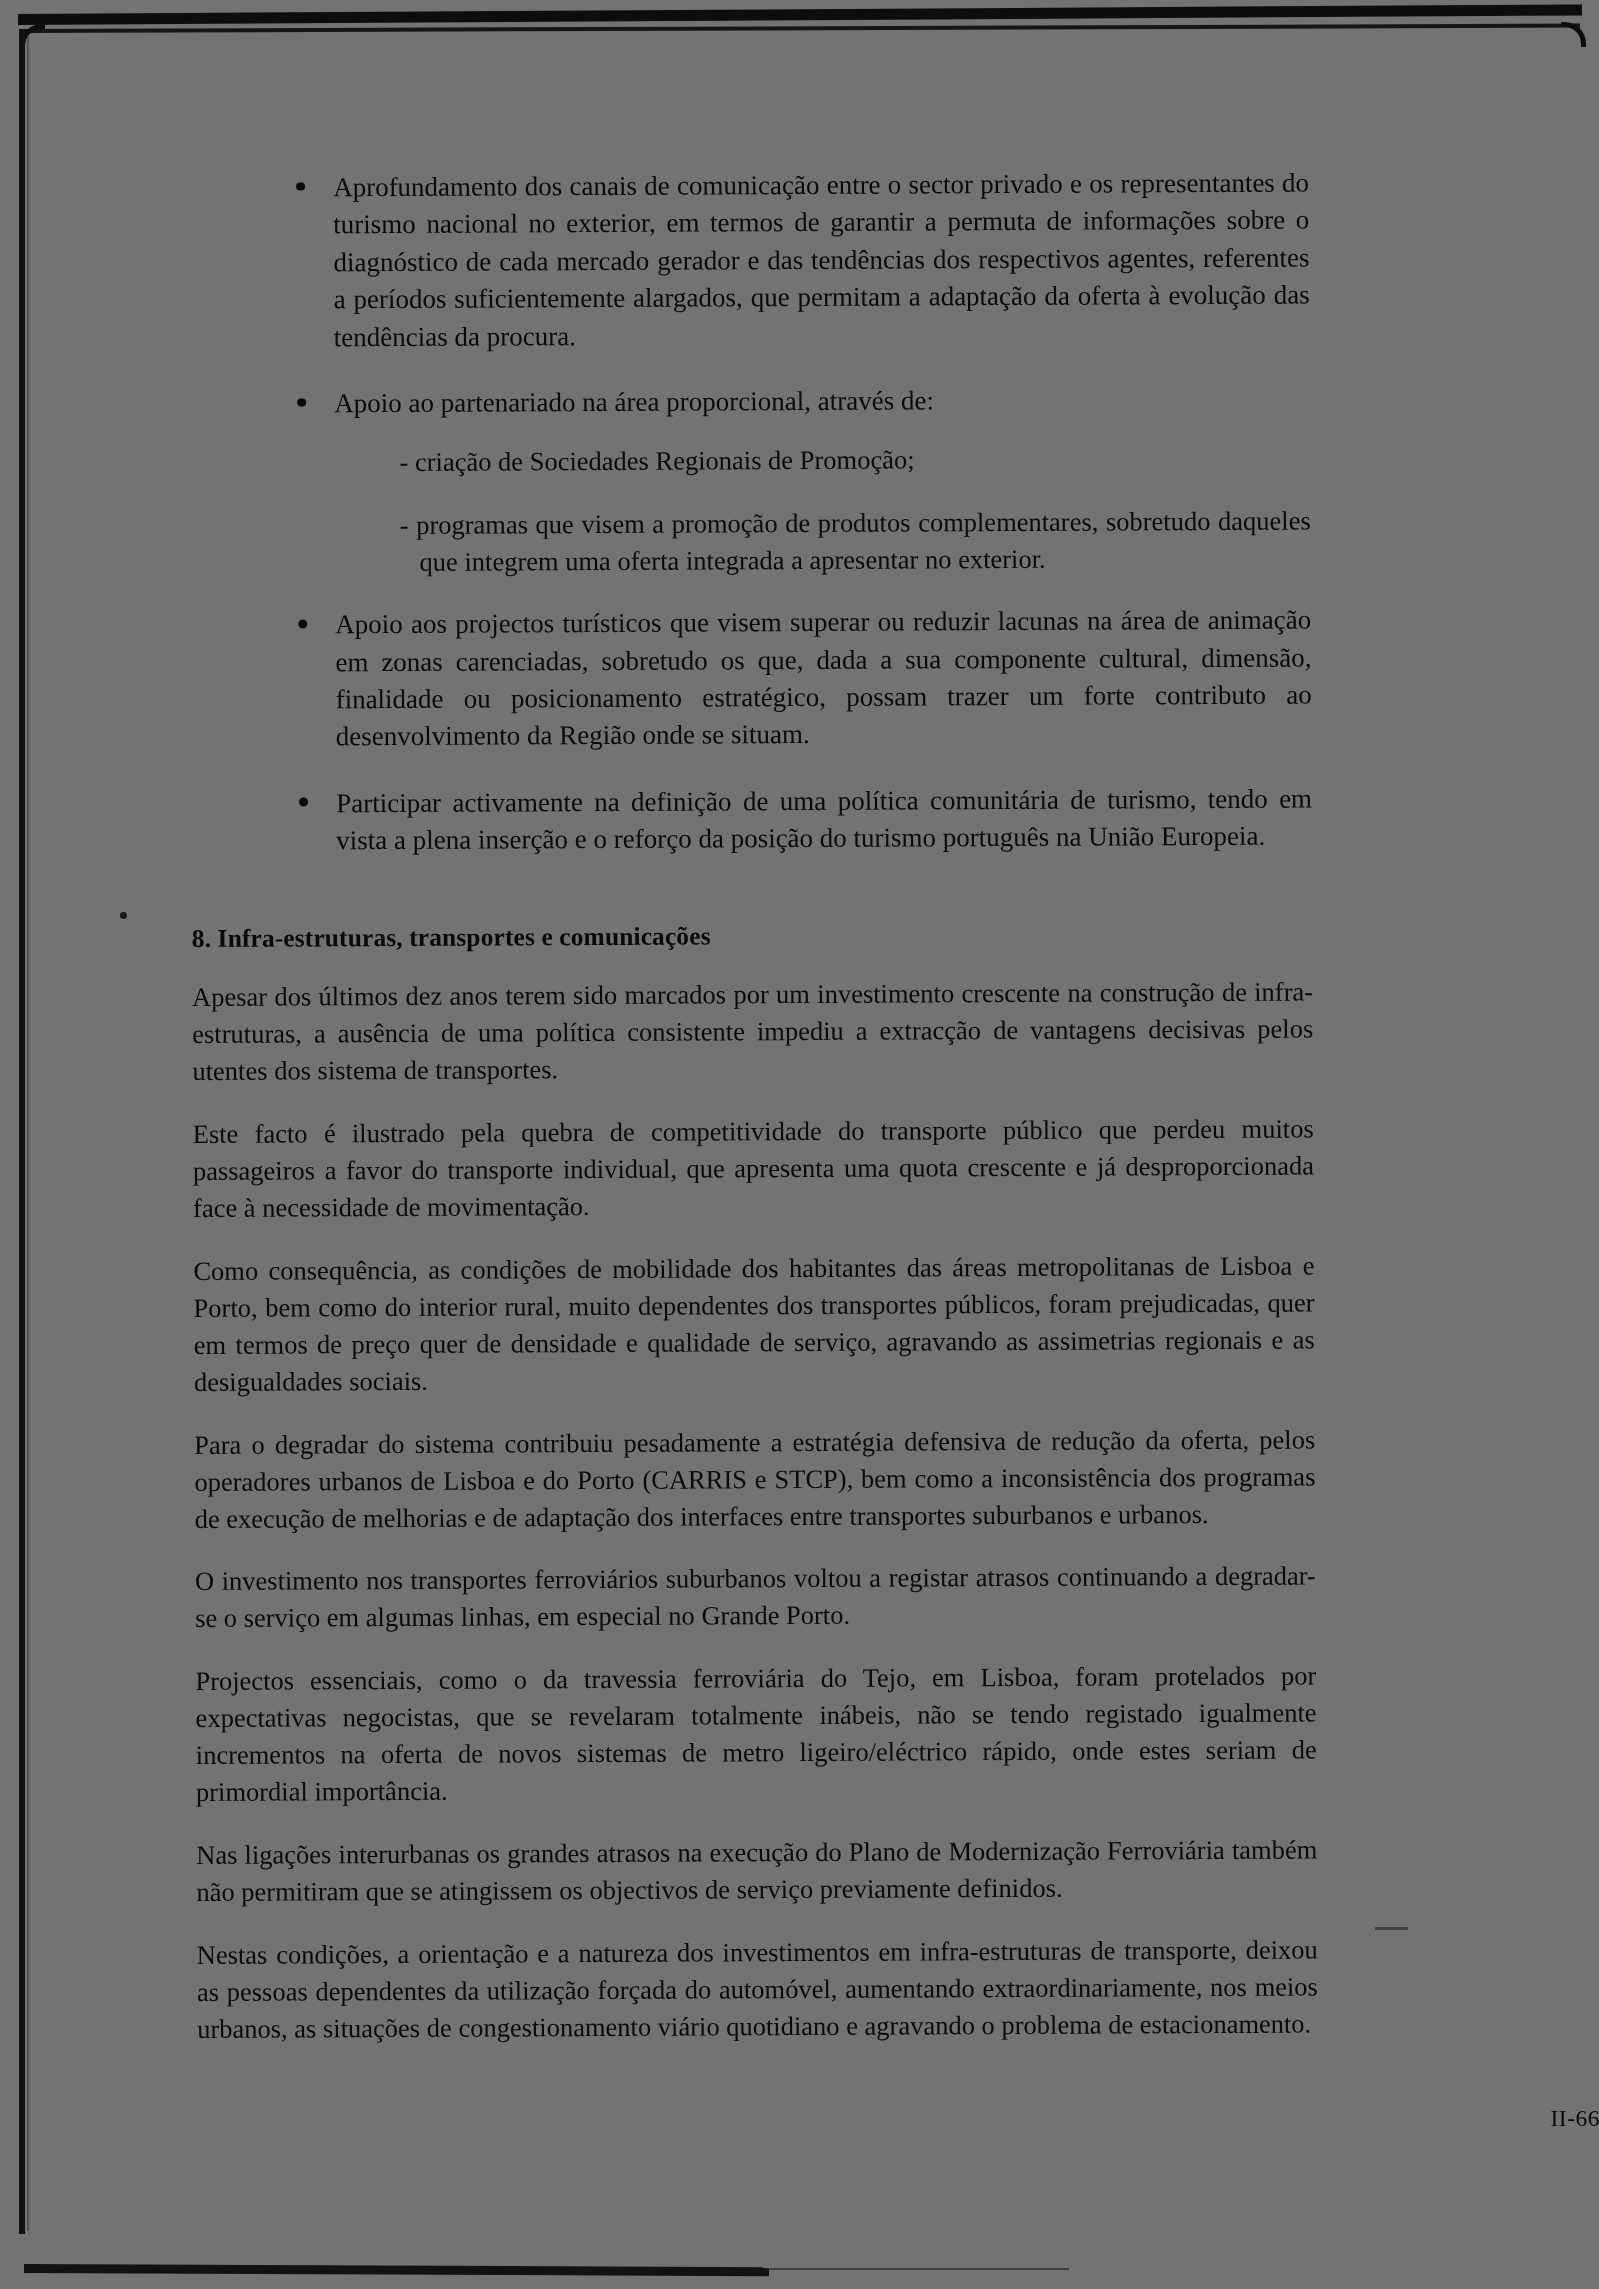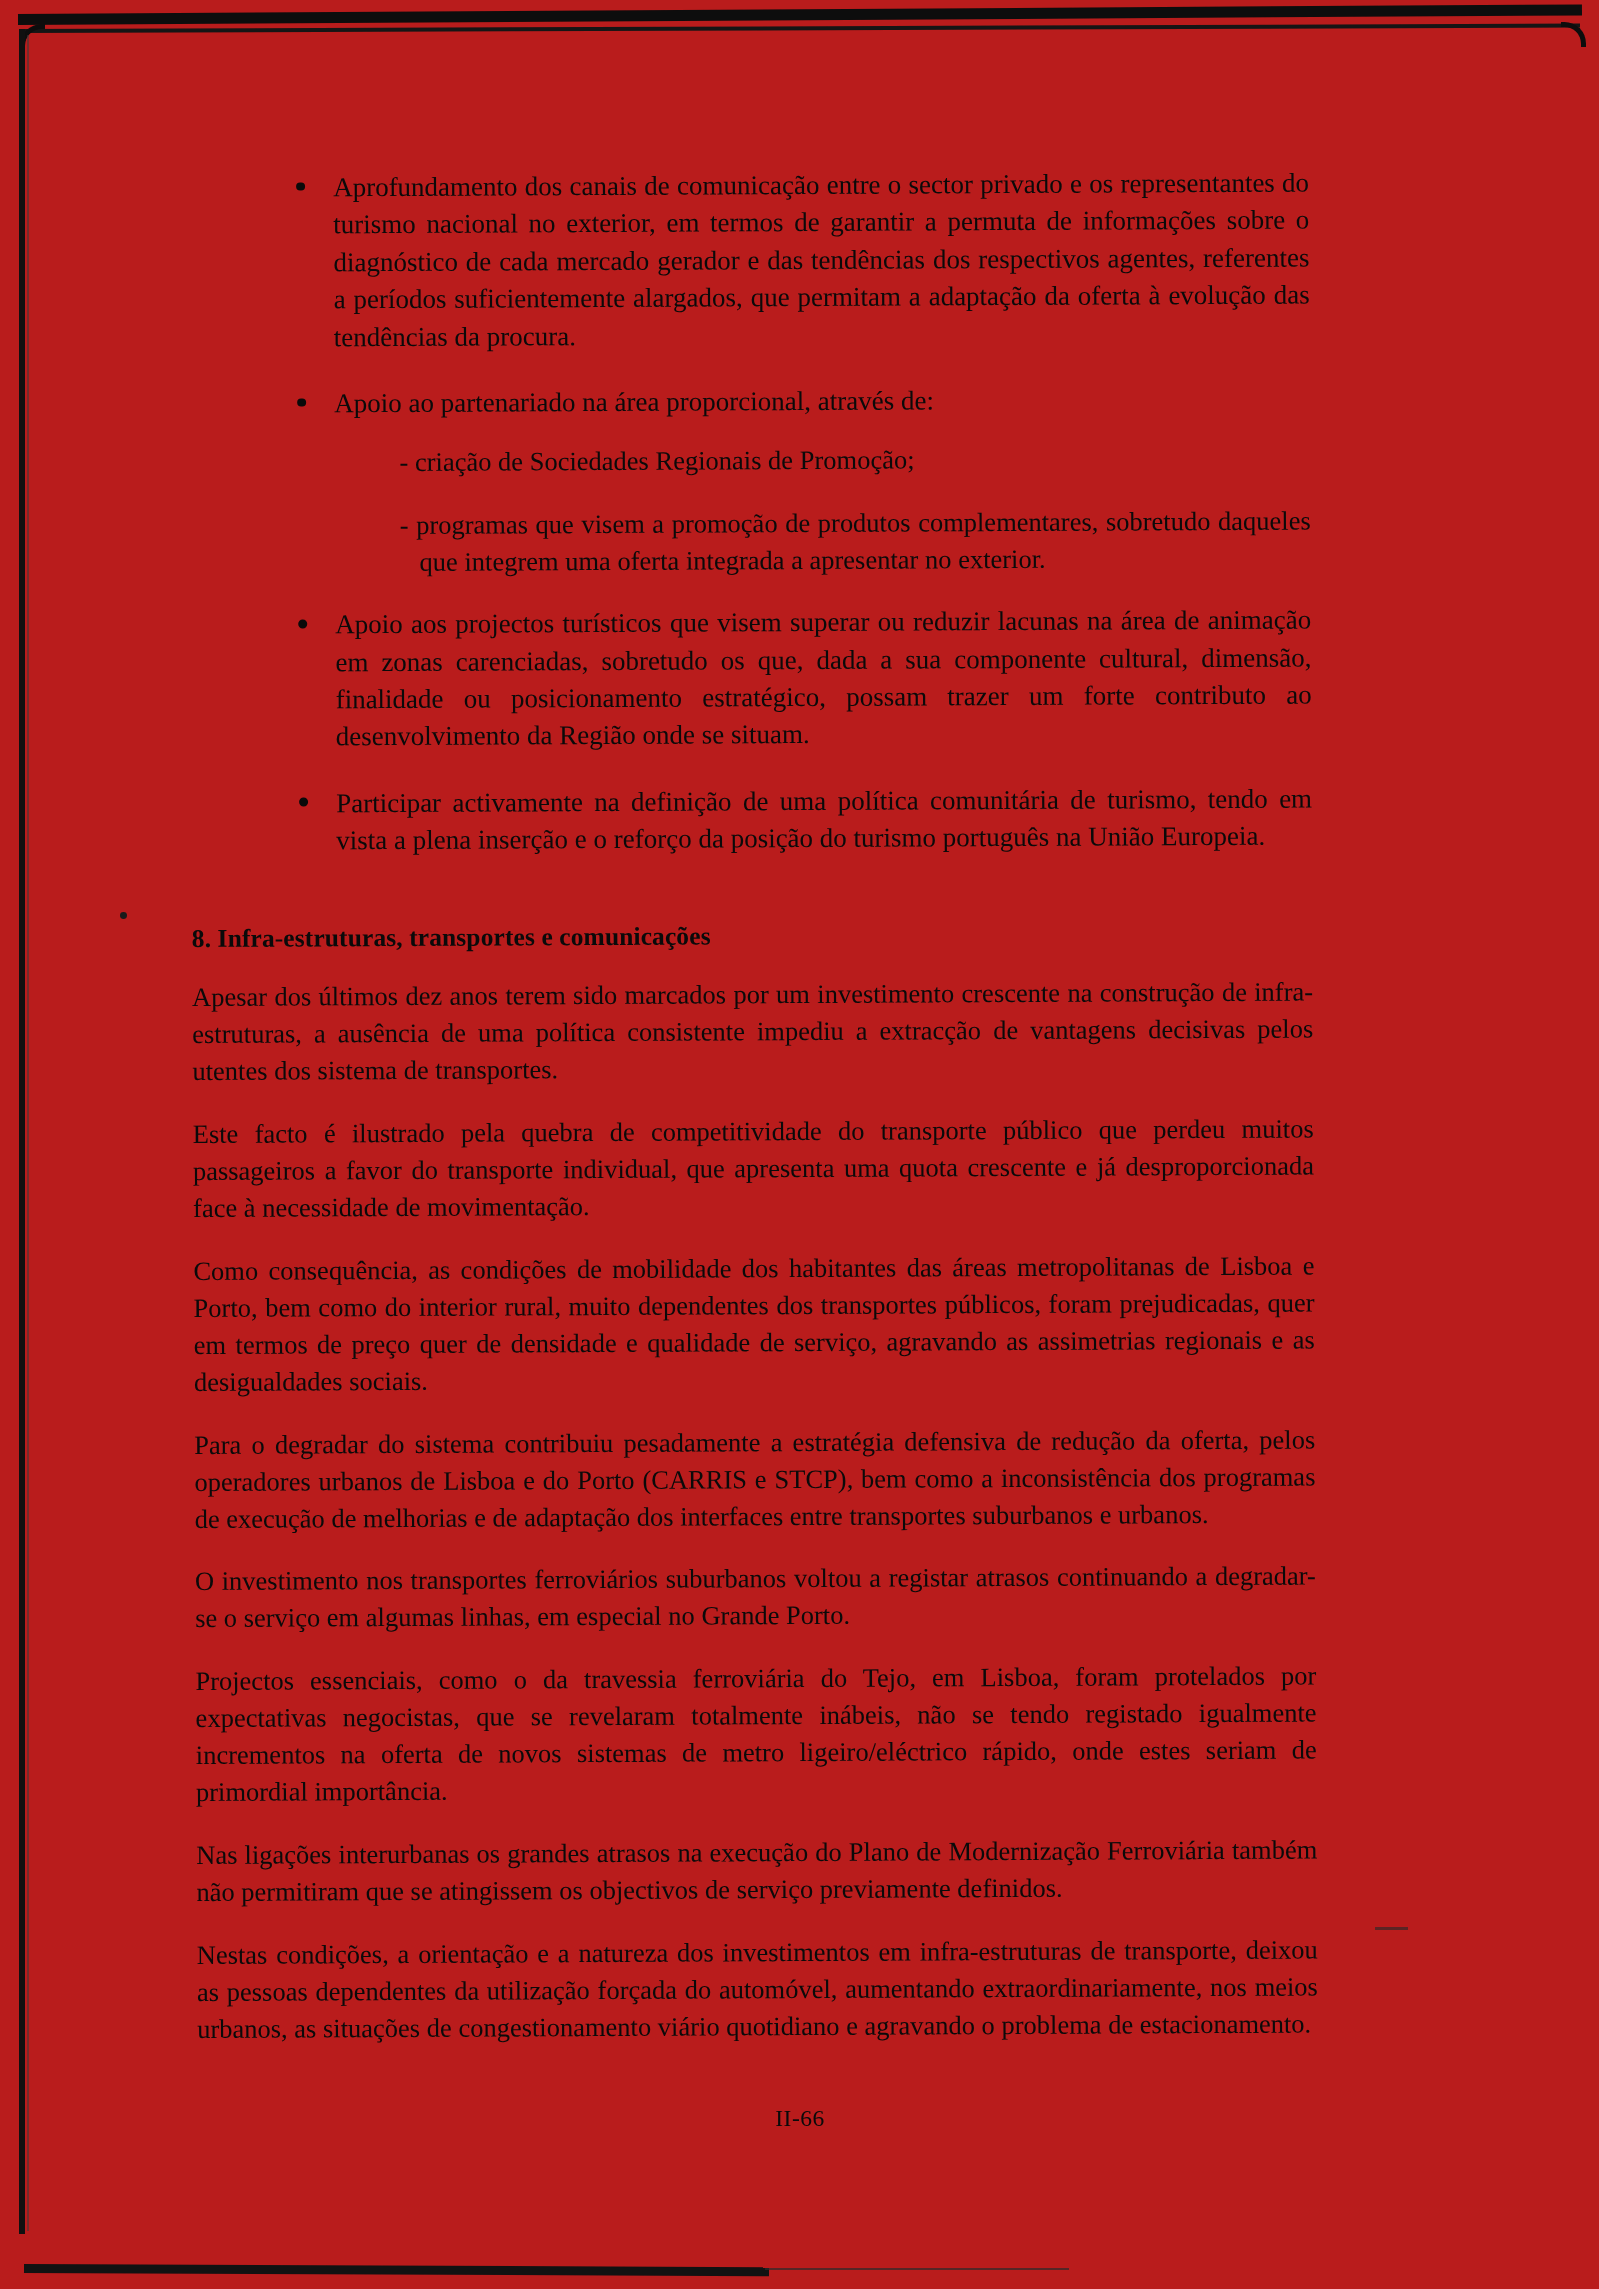--- a/index.html
+++ b/index.html
@@ -14,21 +14,21 @@
     font-family: "Liberation Serif", "DejaVu Serif", serif;
     color: #0a0a0a;
     position: relative;
     overflow: hidden;
   }
 
   
   .scan-page {
     position: absolute;
     inset: 0;
-    background: #b91c1c;
+    background: #737373;
   }
   .scan-edge-top {
     position: absolute;
     top: 13.7px; left: 17.6px;
     width: 1564px; height: 10.8px;
     background: #0d0d0d;
     transform: rotate(-0.35deg);
     transform-origin: left center;
   }
   .scan-edge-top2 {
@@ -163,21 +163,21 @@
     text-justify: inter-word;
     margin: 0 0 25.5px -102px;
     width: 1121px;
   }
 
   .footer {
     position: absolute;
     top: 2105px;
     left: 0;
     width: 1600px;
-    text-align: center;
+    text-align: right;
     font-size: 23.5px;
     letter-spacing: 0.5px;
   }
 </style>
 </head>
 <body>
 
 <div class="scan-page">
   <div class="scan-edge-top"></div>
   <div class="scan-edge-top2"></div>

